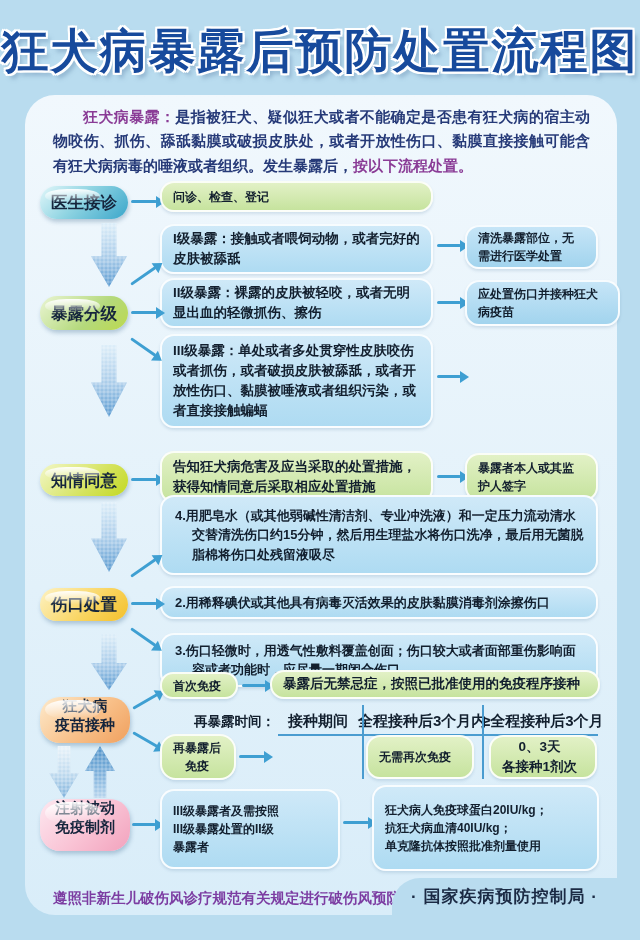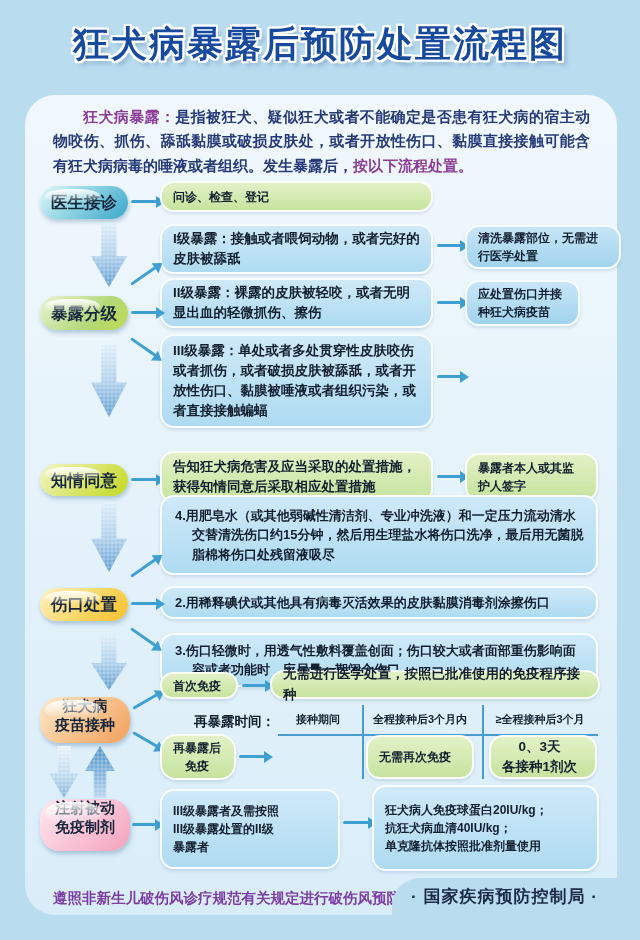--- a/index.html
+++ b/index.html
@@ -1,21 +1,21 @@
 <!DOCTYPE html>
 <html><head>
 <meta charset="utf-8">
 <style>
   html,body{margin:0;padding:0;}
   body{font-family:"Liberation Sans","DejaVu Sans",sans-serif;}
   .page{position:relative;width:640px;height:940px;background:#b9dcef;overflow:hidden;}
 
   
   .title{position:absolute;top:20px;left:0;width:100%;text-align:center;margin:0;
-    font-size:36px;font-weight:900;letter-spacing:2px;color:#174a9c;
+    font-size:47px;font-weight:900;letter-spacing:2px;color:#174a9c;
     text-shadow:-2px -2px 0 #fff,2px -2px 0 #fff,-2px 2px 0 #fff,2px 2px 0 #fff,
       0 -2px 0 #fff,0 2px 0 #fff,-2px 0 0 #fff,2px 0 0 #fff,4px 5px 4px rgba(110,145,180,.55);}
 
   
   .panel{position:absolute;left:25px;top:95px;width:592px;height:820px;
     background:linear-gradient(180deg,#f1f8fd 0%,#e2f1fa 60%,#d9edf9 100%);
     border-radius:30px;}
 
   .intro{position:absolute;left:28px;top:10px;width:537px;margin:0;
     font-size:15px;line-height:1.62;font-weight:700;text-align:justify;text-indent:2em;color:#263a78;}
@@ -66,21 +66,21 @@
       repeating-linear-gradient(90deg,rgba(255,255,255,.16) 0 2px,transparent 2px 4px),
       repeating-linear-gradient(0deg,rgba(255,255,255,.16) 0 2px,transparent 2px 4px),
       linear-gradient(180deg,#4f92c9 0%,#86b6de 60%,#b9d6ee 100%);}
   .bar-lite{background-image:
       repeating-linear-gradient(90deg,rgba(255,255,255,.18) 0 2px,transparent 2px 4px),
       repeating-linear-gradient(0deg,rgba(255,255,255,.18) 0 2px,transparent 2px 4px),
       linear-gradient(180deg,#e9f3fa 0%,#bdd9ee 55%,#7fb2dc 100%);}
 
   
   .tbl-label{position:absolute;font-size:13.5px;font-weight:800;color:#121f2e;text-align:right;}
-  .tbl-head{position:absolute;display:flex;font-size:11px;font-weight:800;color:#121f2e;white-space:nowrap;}
+  .tbl-head{position:absolute;display:flex;font-size:15px;font-weight:800;color:#121f2e;white-space:nowrap;}
   .tbl-head span{display:block;text-align:center;}
   .hline{position:absolute;height:2px;background:#4a9cd0;}
   .vline{position:absolute;width:2px;background:#4a9cd0;}
 
   .note{position:absolute;font-size:14.5px;font-weight:800;color:#7c3da2;}
   .notch{position:absolute;background:#b9dcef;border-top-left-radius:28px;
     display:flex;align-items:center;justify-content:center;}
   .credit{font-size:17px;font-weight:800;color:#1b2a44;letter-spacing:1px;}
 </style>
 </head>
@@ -100,29 +100,29 @@
     <div class="bx b-green fs14" style="left:135px;top:86px;width:273px;height:31px;">
         <span>问诊、检查、登记</span>
       </div>
 
     <div class="bar" style="left:66px;top:128px;width:36px;height:64px;"></div>
 
     <div class="bx b-blue" style="left:135px;top:129px;width:273px;height:50px;">
         <span>I级暴露：接触或者喂饲动物，或者完好的皮肤被舔舐</span>
       </div>
     <div class="sar" style="left:412px;top:149px;width:24px;"></div>
-    <div class="bx b-blue2 fs14" style="left:440px;top:130px;width:156px;height:44px;">
+    <div class="bx b-blue2 fs14" style="left:440px;top:130px;width:133px;height:44px;">
         <span>清洗暴露部位，无需进行医学处置</span>
       </div>
 
     <div class="bx b-blue" style="left:135px;top:183px;width:273px;height:50px;">
         <span>II级暴露：裸露的皮肤被轻咬，或者无明显出血的轻微抓伤、擦伤</span>
       </div>
     <div class="sar" style="left:412px;top:206px;width:24px;"></div>
-    <div class="bx b-blue2 fs14" style="left:440px;top:185px;width:115px;height:46px;">
+    <div class="bx b-blue2 fs14" style="left:440px;top:185px;width:155px;height:46px;">
         <span>应处置伤口并接种狂犬病疫苗</span>
       </div>
 
     <div class="bx b-blue" style="left:135px;top:239px;width:273px;height:94px;">
         <span>III级暴露：单处或者多处贯穿性皮肤咬伤或者抓伤，或者破损皮肤被舔舐，或者开放性伤口、黏膜被唾液或者组织污染，或者直接接触蝙蝠</span>
       </div>
     <div class="sar" style="left:412px;top:280px;width:24px;"></div>
 
     <div class="ov g-green" style="left:15px;top:201px;width:88px;height:34px;">
         <span>暴露分级</span>
@@ -169,21 +169,21 @@
     <div class="ov g-orange two pre ctr" style="left:15px;top:602px;width:90px;height:46px;"><span class="pre">狂犬病
 疫苗接种</span></div>
     <div class="sar" style="left:108px;top:612px;width:28px;transform:rotate(-30deg);"></div>
     <div class="sar" style="left:108px;top:636px;width:28px;transform:rotate(30deg);"></div>
 
     <div class="bx b-green ctr fs14" style="left:135px;top:577px;width:78px;height:27px;border-radius:13px;">
         <span>首次免疫</span>
       </div>
     <div class="sar" style="left:217px;top:589px;width:24px;"></div>
     <div class="bx b-green" style="left:245px;top:575px;width:330px;height:29px;">
-        <span>无需进行医学处置，按照已批准使用的免疫程序接种</span>
+        <span>暴露后无禁忌症，按照已批准使用的免疫程序接种</span>
       </div>
 
     <div class="tbl-label" style="left:148px;top:618px;width:102px;">再暴露时间：</div>
     <div class="tbl-head" style="left:253px;top:617px;width:320px;">
       <span style="width:80px;">接种期间</span>
       <span style="width:124px;">全程接种后3个月内</span>
       <span style="width:116px;">≥全程接种后3个月</span>
     </div>
     <div class="hline" style="left:253px;top:639px;width:320px;"></div>
     <div class="vline" style="left:337px;top:610px;height:74px;"></div>

